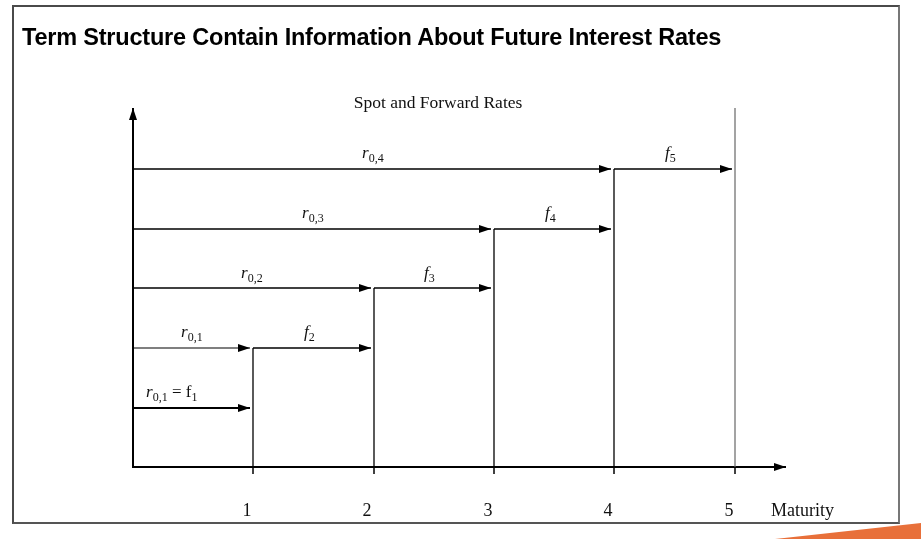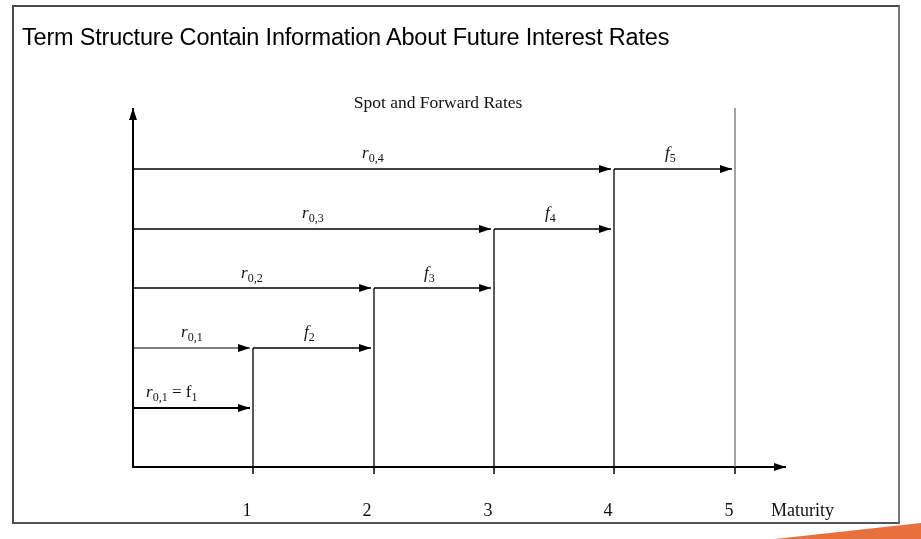--- a/index.html
+++ b/index.html
@@ -1,18 +1,18 @@
 <!DOCTYPE html>
 <html><head>
 <meta charset="utf-8">
 <style>
   html, body { margin:0; padding:0; background:#ffffff; }
   body { width:921px; height:539px; position:relative; overflow:hidden; font-family:"Liberation Sans", sans-serif; }
   .slide-frame { position:absolute; left:12px; top:5px; width:888px; height:519px; border:2px solid #4a4a4a; border-right-color:#777; border-bottom-color:#555; background:#fff; box-sizing:border-box; }
-  .slide-title { position:absolute; left:22px; top:24px; font-family:"Liberation Sans", sans-serif; font-weight:normal; font-size:23.5px; color:#000; letter-spacing:-0.2px; white-space:nowrap; }
+  .slide-title { position:absolute; left:22px; top:24px; font-family:"Liberation Sans", sans-serif; font-weight:bold; font-size:23.5px; color:#000; letter-spacing:-0.2px; white-space:nowrap; }
   svg.diagram { position:absolute; left:0; top:0; }
   .lib-serif { font-family:"Liberation Serif", serif; }
 </style>
 </head>
 <body>
 
 <div class="slide-frame"></div>
 
 <div class="slide-title">Term Structure Contain Information About Future Interest Rates</div>
 

